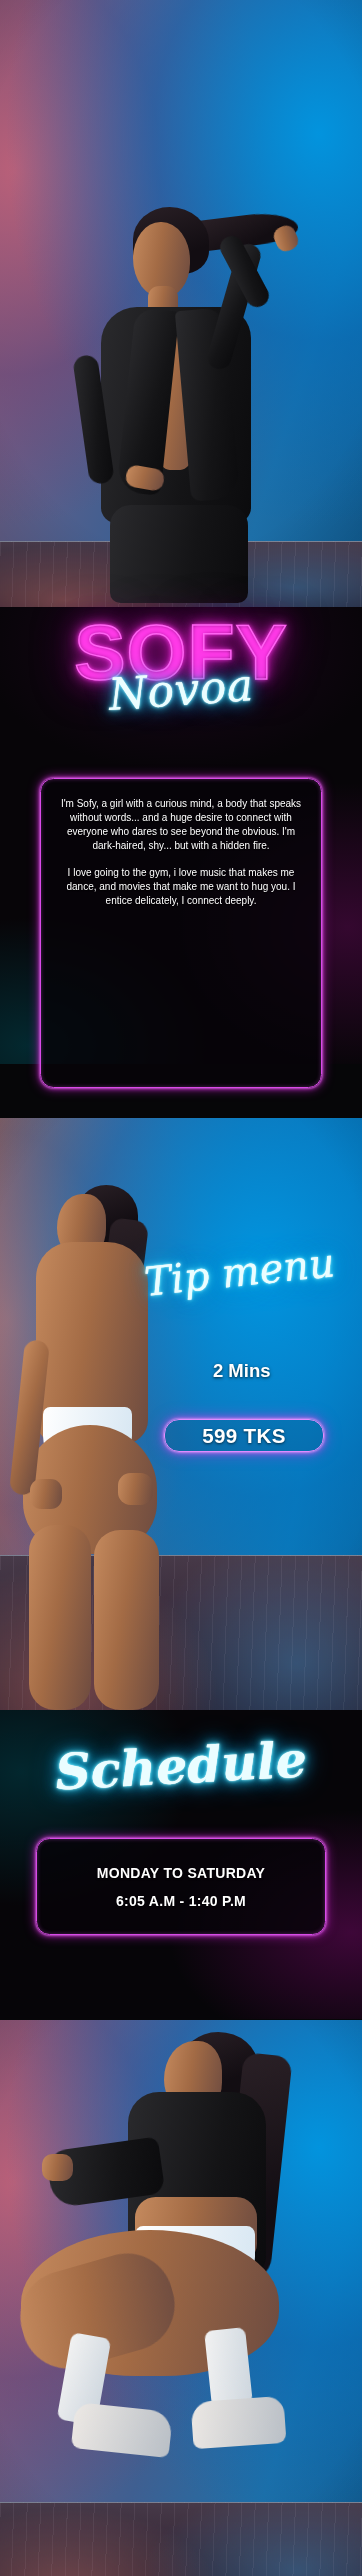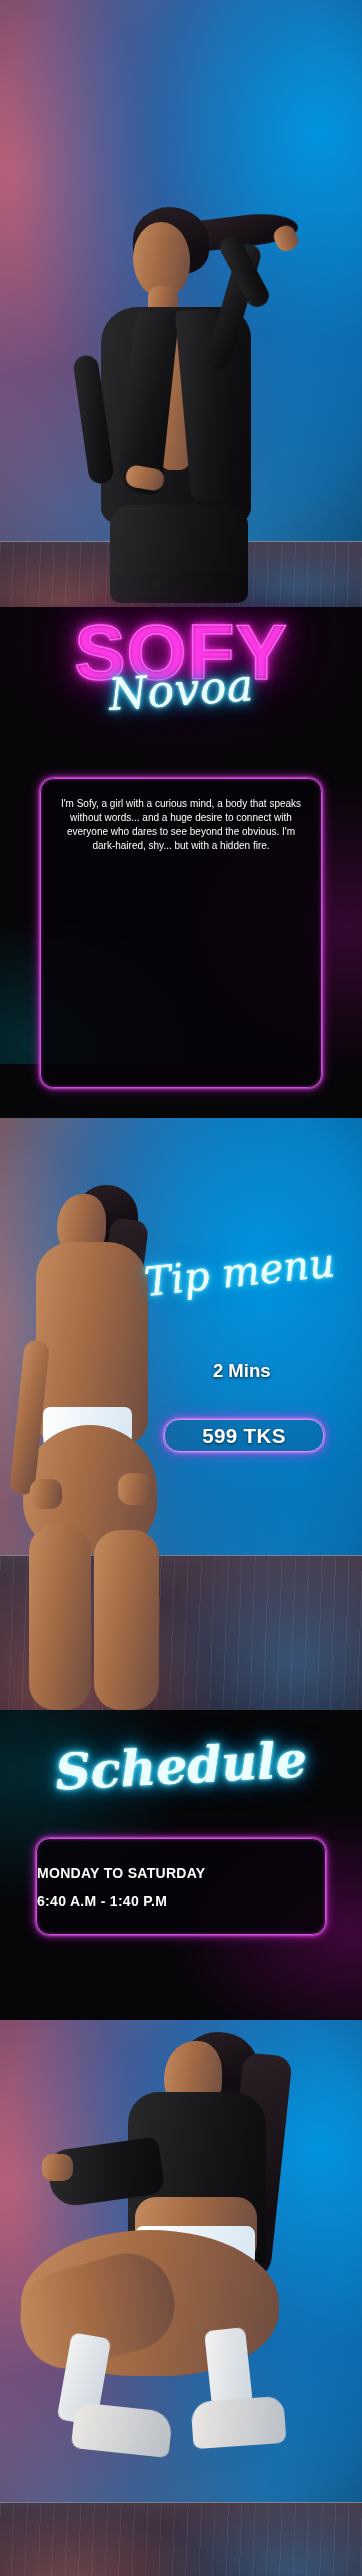--- a/index.html
+++ b/index.html
@@ -131,21 +131,21 @@
       radial-gradient(70% 55% at 97% 72%, rgba(96,8,86,.62), rgba(0,0,0,0) 72%),
       #060508;
   }
   #schedule-title {
     position:absolute; left:0; top:13.4px; width:362px; text-align:center;
     font-family:"DejaVu Serif", serif; font-style:italic;
     font-size:49px; line-height:87px; transform:rotate(-3deg);
   }
   #schedule-card {
     position:absolute; left:36px; top:128px; width:290px; height:97px;
-    display:flex; flex-direction:column; justify-content:center; gap:12px;
+    display:flex; flex-direction:column; align-items:center; justify-content:center; gap:12px;
   }
   #schedule-card div {
     font-size:14px; font-weight:700; letter-spacing:0.3px;
     text-shadow:0 1px 2.1px rgba(0,0,0,.8);
   }
 </style>
 </head>
 <body>
 
 <div class="page">
@@ -170,20 +170,21 @@
     <div class="fig sk" style="left:126px; top:467px; width:38px; height:21.6px; border-radius:10.3px; transform:rotate(10deg);"></div>
     <div class="fig cloth" style="left:110px; top:505px; width:138px; height:98px; border-radius:20.6px 20.6px 10.3px 10.3px;"></div>
   </div>
 
   <section id="sofy-section">
     <h1 id="sofy-wordmark" class="neon-pink">SOFY</h1>
     <div id="sofy-script" class="neon-cyan">Novoa</div>
 
     <article id="bio-card" class="neon-box">
       <p>I'm Sofy, a girl with a curious mind, a body that speaks without words... and a huge desire to connect with everyone who dares to see beyond the obvious. I'm dark-haired, shy... but with a hidden fire.</p>
+      <p>I love going to the gym, i love music that makes me dance, and movies that make me want to hug you. I entice delicately, I connect deeply.</p>
     </article>
   </section>
 
   <div class="photo" id="photo-tipmenu" style="top:1118px; height:592px;">
     <div class="wall" style="background:
            radial-gradient(120% 95% at 72% 26%, rgba(0,150,225,.98) 0%, rgba(0,118,195,.62) 40%, rgba(0,0,0,0) 74%),
            radial-gradient(70% 70% at 2% 34%, rgba(205,110,100,.9) 0%, rgba(140,70,90,.45) 45%, rgba(0,0,0,0) 80%),
            linear-gradient(100deg,#a0705e 0%,#6b6285 24%,#2b6b9e 52%,#1078b4 78%,#0a5f96 100%);"></div>
     <div class="floor" style="height:155px;"></div>
     <div class="floorglow" style="height:155px;"></div>
@@ -208,21 +209,21 @@
 
     <div id="tip-price-badge">
       <span>599 TKS</span>
     </div>
   </div>
 
   <section id="schedule-section">
     <h2 id="schedule-title" class="neon-cyan">Schedule</h2>
     <div id="schedule-card" class="neon-box">
       <div>MONDAY TO SATURDAY</div>
-      <div>6:40 A.M - 1:40 P.M</div>
+      <div>6:05 A.M - 1:40 P.M</div>
     </div>
   </section>
 
   <div class="photo" id="photo-squat" style="top:2020px; height:580px;">
     <div class="wall"></div>
     <div class="floor" style="height:98px;"></div>
     <div class="floorglow" style="height:98px;"></div>
 
     <div class="fig hair" style="left:181px; top:12.4px; width:77px; height:66px; border-radius:56% 60% 38% 40%;"></div>
     <div class="fig sk" style="left:164px; top:20.6px; width:58px; height:74px; border-radius:54% 42% 46% 50%;"></div>

